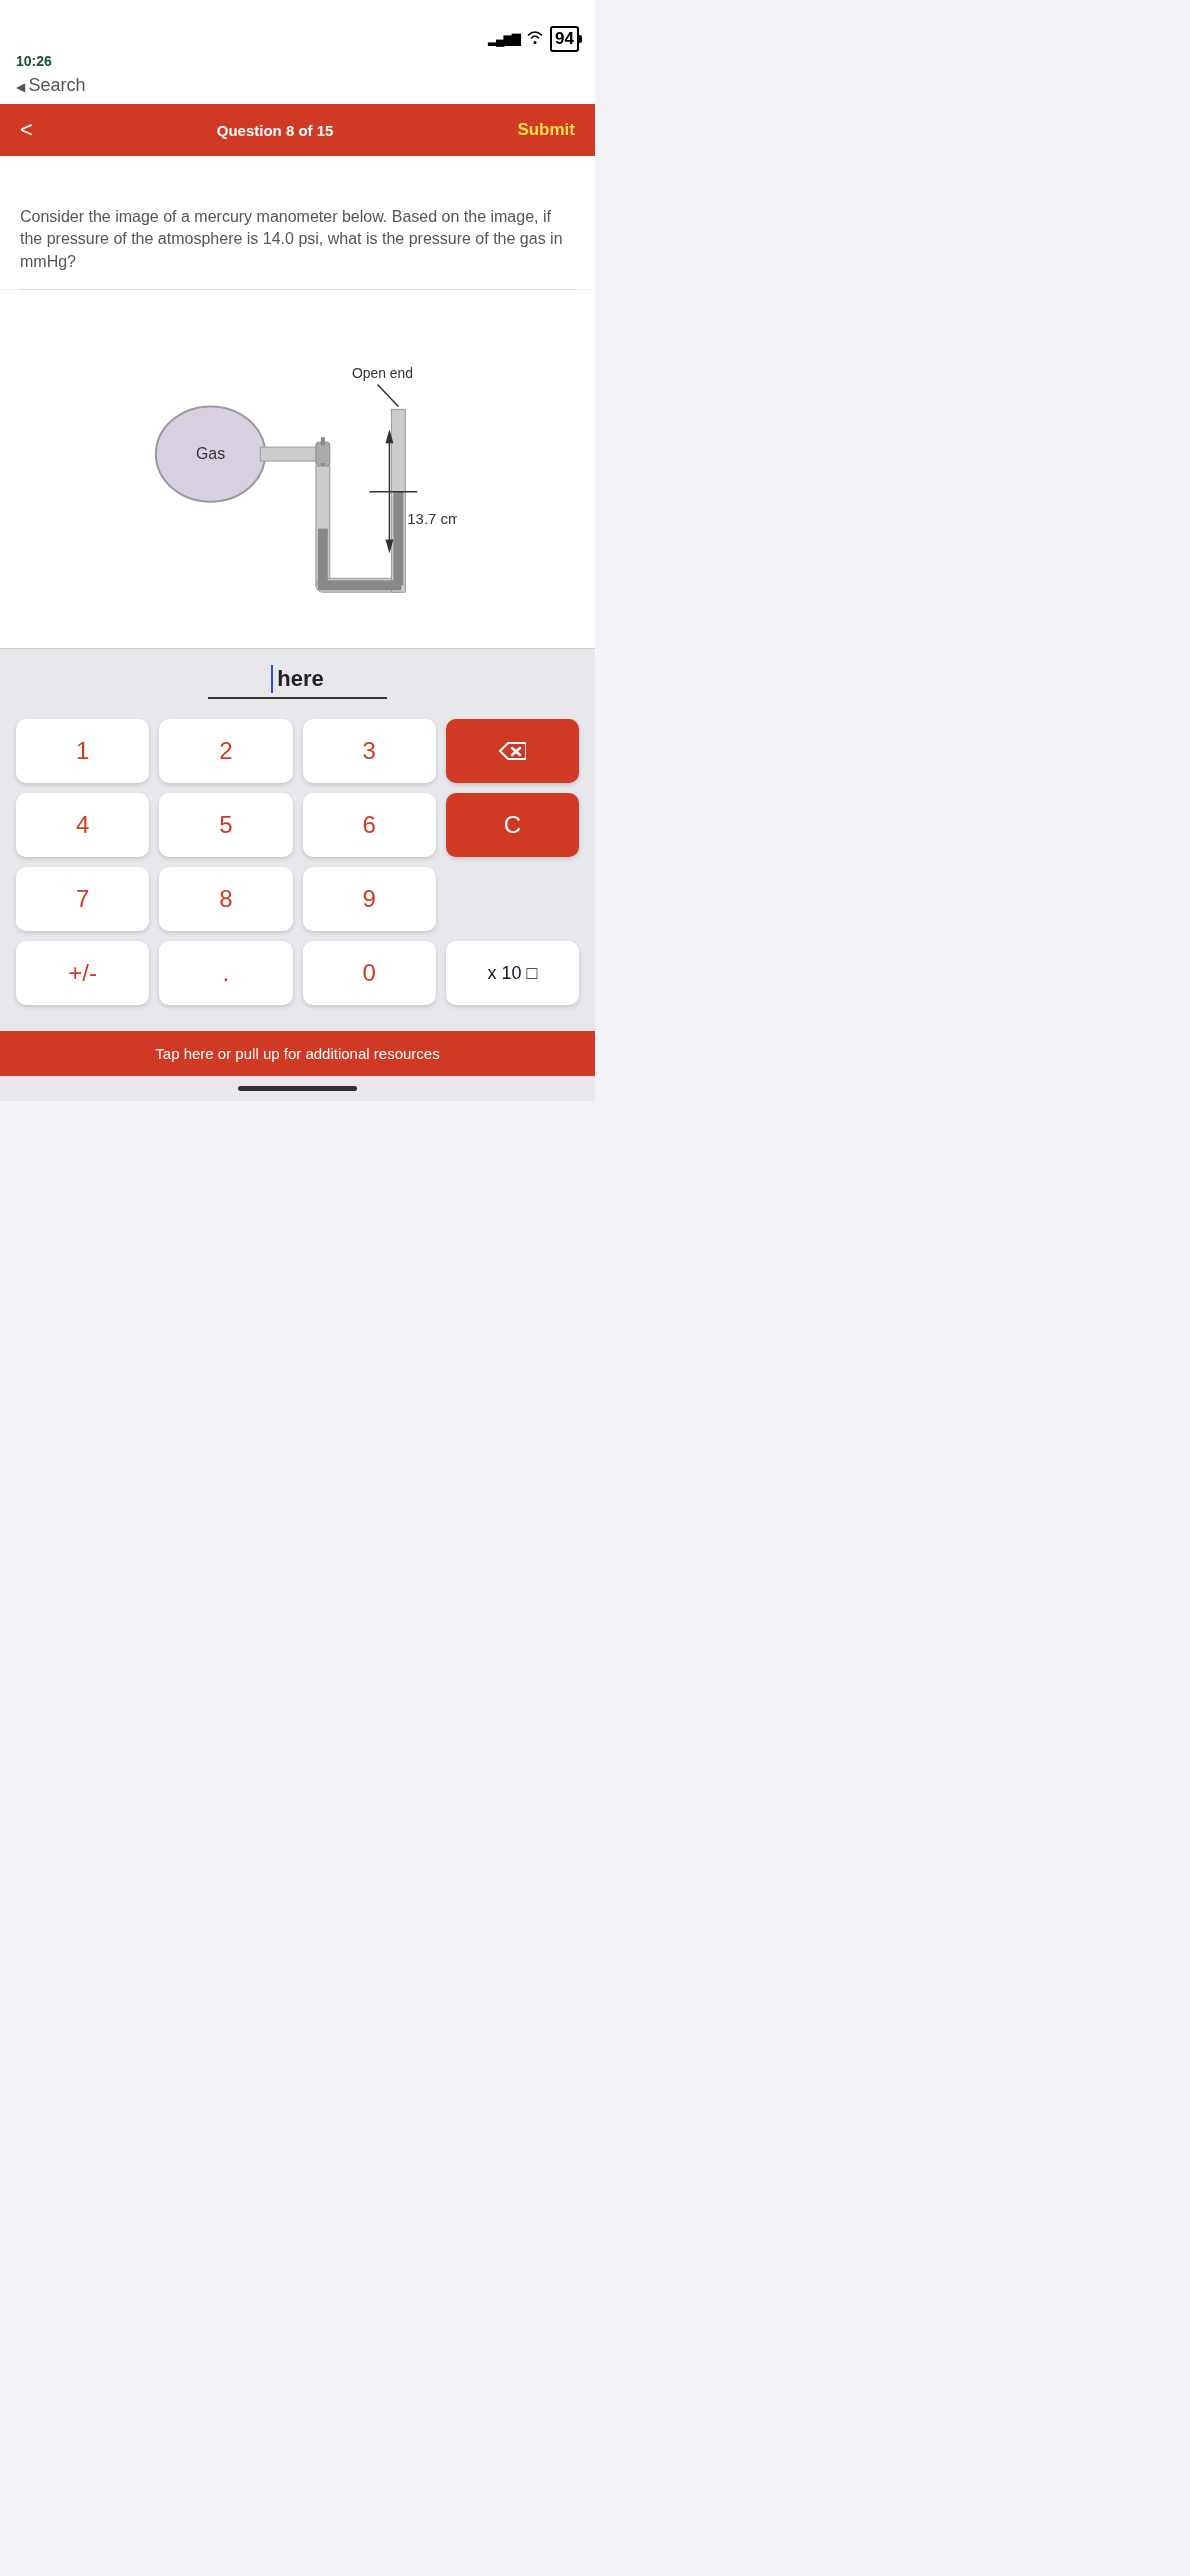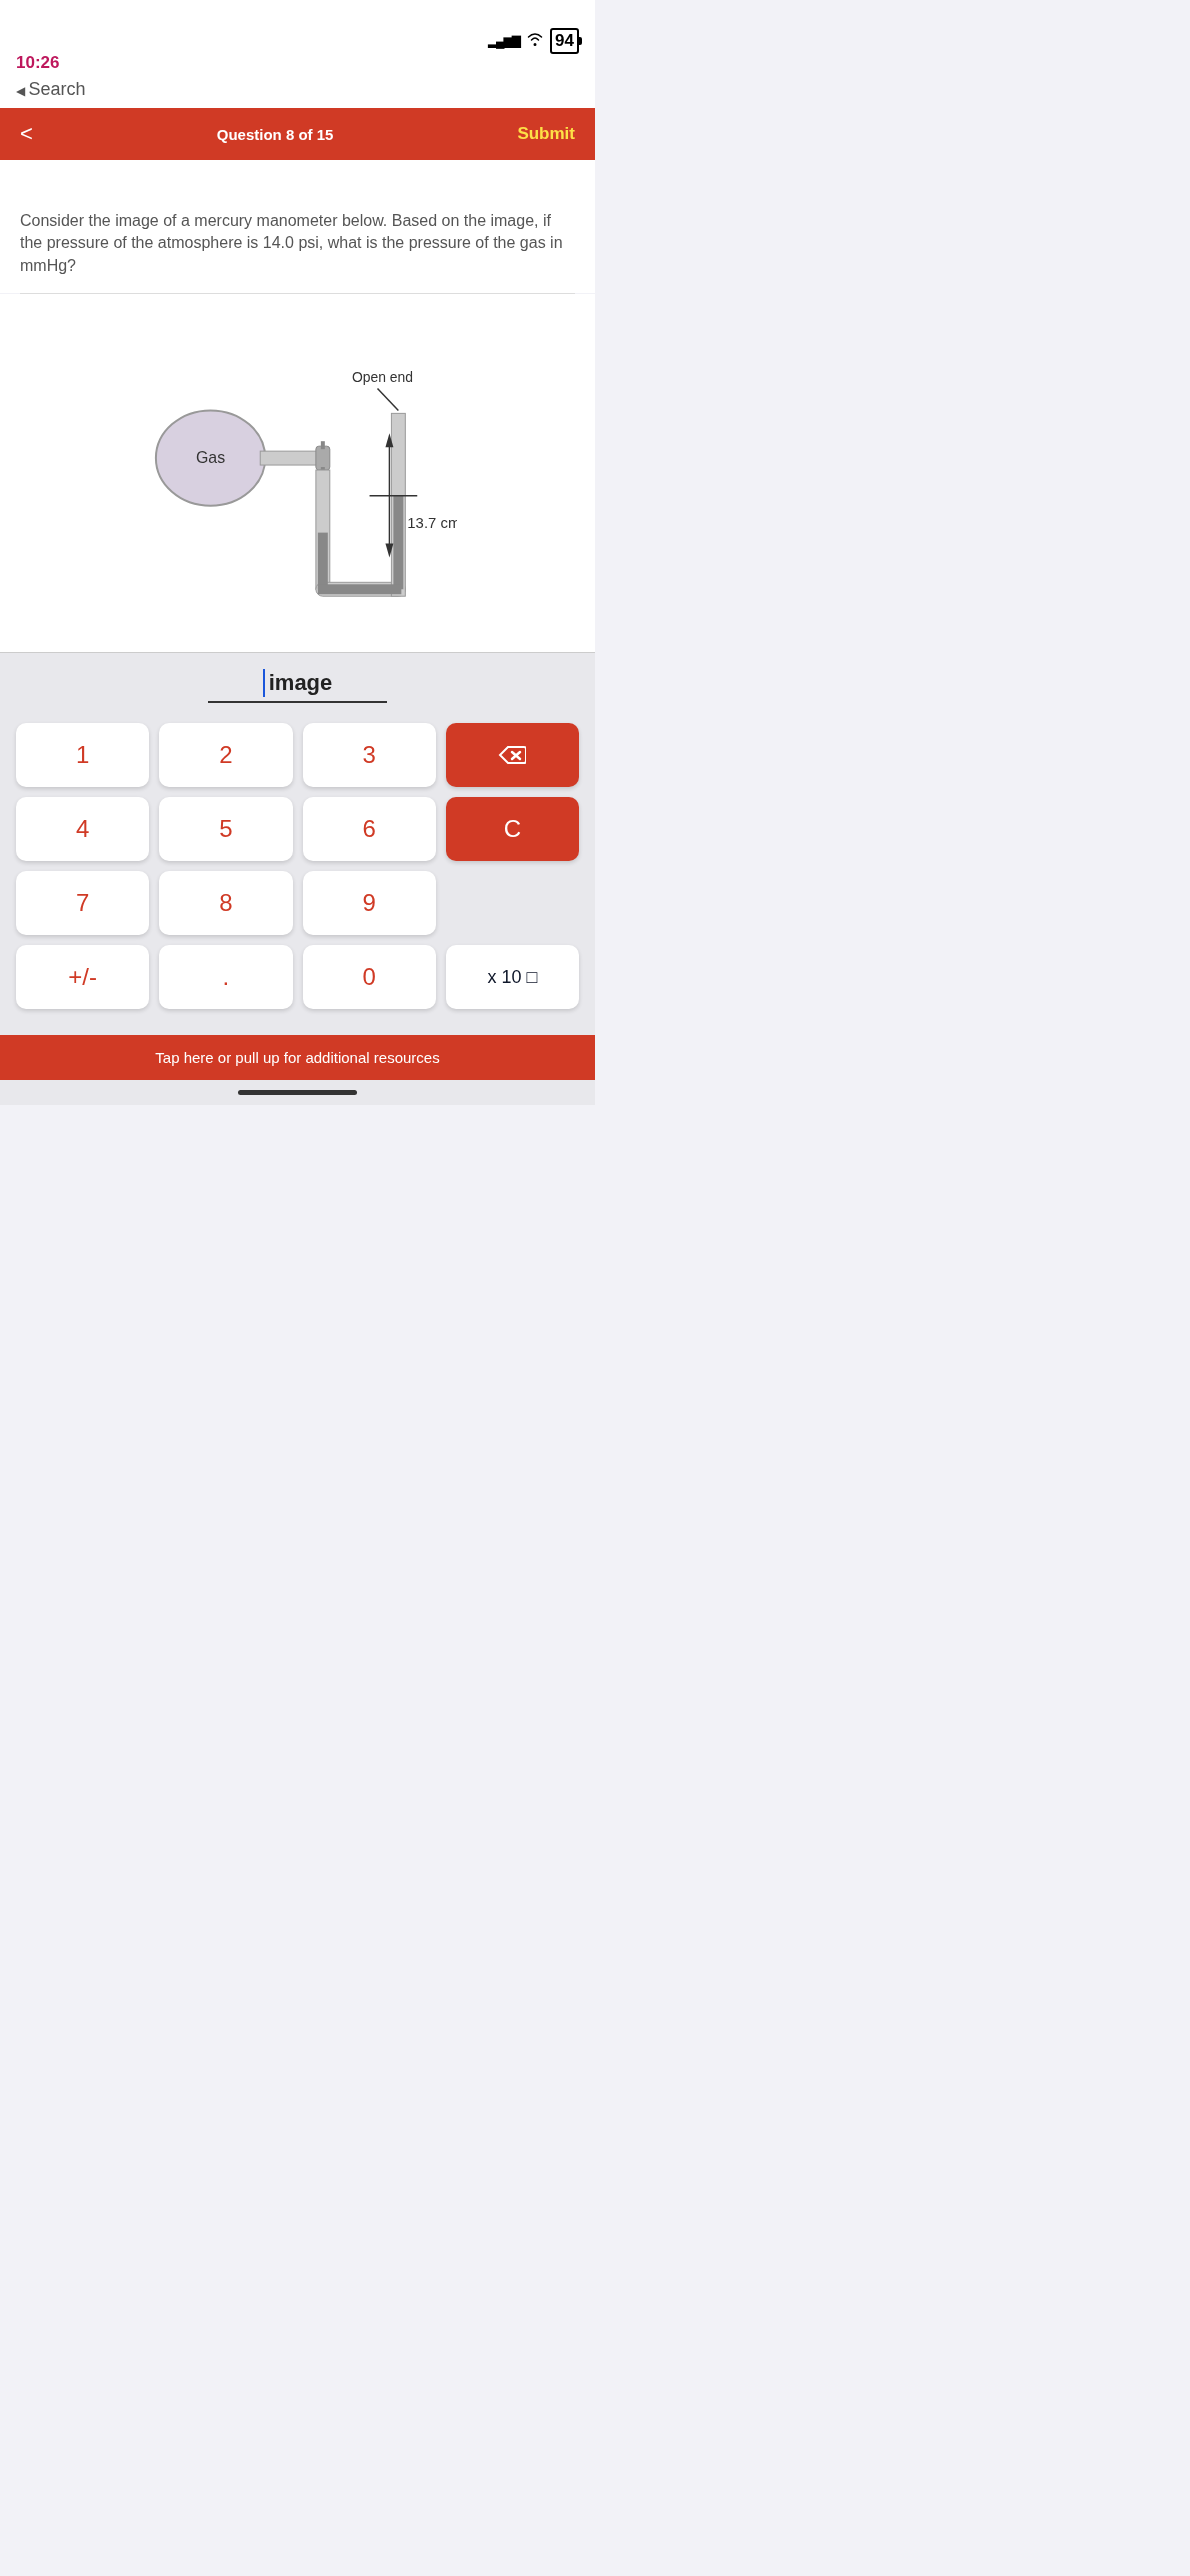--- a/index.html
+++ b/index.html
@@ -13,23 +13,23 @@
 
     
     .status-bar {
       background: #fff;
       padding: 8px 16px 4px;
       display: flex;
       justify-content: space-between;
       align-items: center;
     }
     .status-time {
-      font-size: 17px;
+      font-size: 14px;
       font-weight: 600;
-      color: #be185d;
+      color: #14532d;
       margin-top: 45px;
     }
     .status-icons {
       display: flex;
       align-items: center;
       gap: 6px;
       font-size: 13px;
       color: #000;
     }
     .search-back {
@@ -306,21 +306,21 @@
       <polygon points="252,245 248,231 256,231" fill="#333"></polygon>
 
       <text x="270" y="215" font-size="15" fill="#333">13.7 cm</text>
     </svg>
   </div>
 </div>
 
 <div class="answer-area">
   <div class="answer-input-wrapper">
     <span class="answer-cursor"></span>
-    <span class="answer-unit">image</span>
+    <span class="answer-unit">here</span>
   </div>
 </div>
 
 <div class="keypad">
 
   <div class="keypad-row">
     <button class="key-btn">1</button>
     <button class="key-btn">2</button>
     <button class="key-btn">3</button>
     <button class="key-backspace">

